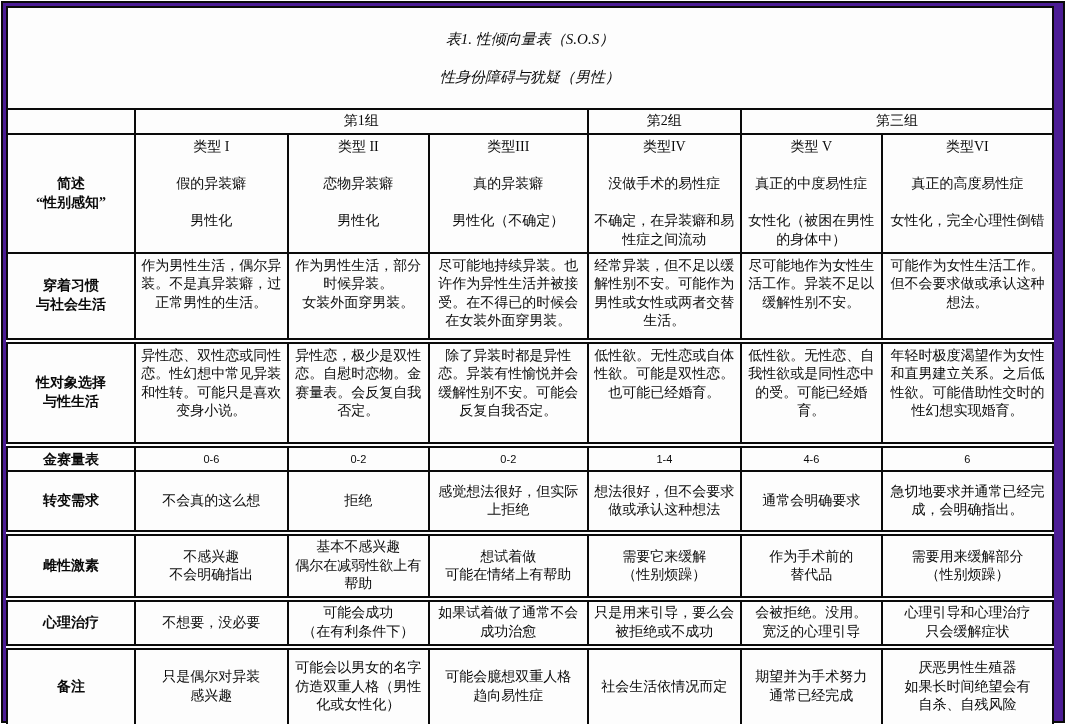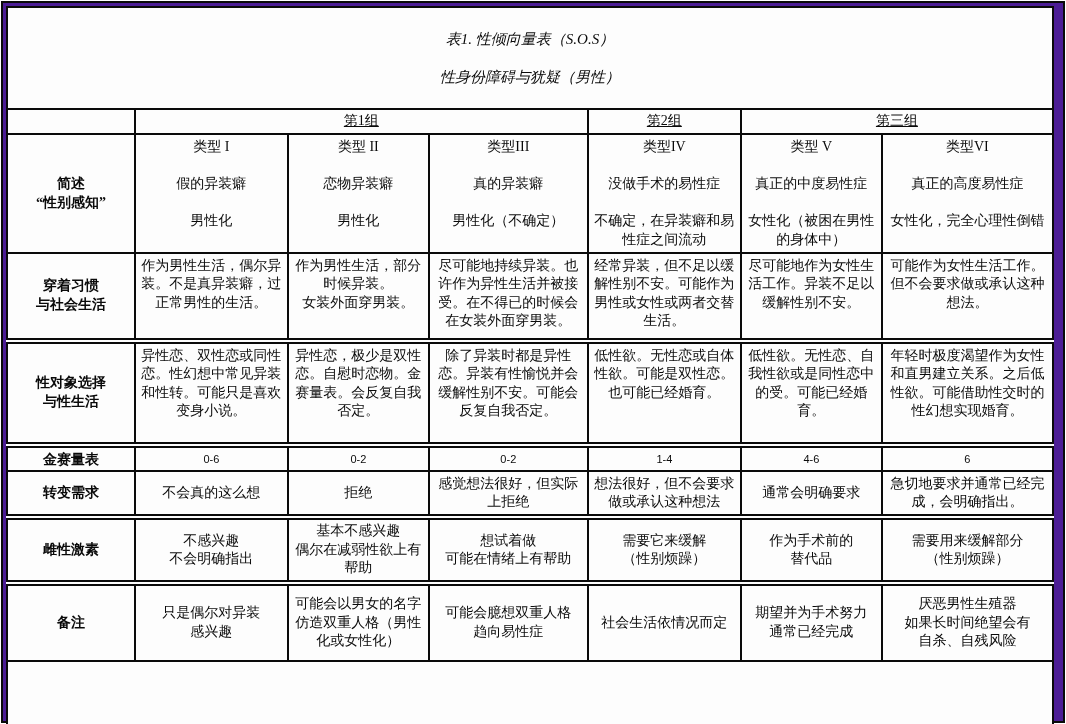--- a/index.html
+++ b/index.html
@@ -22,28 +22,28 @@
     padding:2px 4px;
     font-size:14px;line-height:1.33;
     text-align:center;vertical-align:middle;
     white-space:pre-line;
     overflow:hidden;
   }
   
   tr.title-row td{border-bottom:2px solid #0a0a0a;}
   .title-line{font-style:italic;font-size:15px;line-height:1.35;}
   
-  tr.group-row{height:23px;text-decoration:underline;}
+  tr.group-row{height:23px;}
   tr.title-row{height:38px;}
   
   tr.r-summary{height:112px;}
   tr.r-dress{height:88px;}
   tr.r-sex{height:104px;}
   tr.r-kinsey{height:24px;}
-  tr.r-change{height:46px;}
+  tr.r-change{height:62px;}
   tr.r-estrogen{height:48px;}
   tr.r-psych{height:48px;}
   tr.r-notes{height:78px;}
   tr.foot-row{height:40px;}
   tr.r-summary td,tr.r-dress td,tr.r-sex td{vertical-align:top;padding-top:3px;text-align:center;}
   td.row-label{
     font-weight:bold;vertical-align:middle !important;
     line-height:1.9;padding-top:2px;
   }
   tr.r-kinsey td{font-size:11px;font-family:"Liberation Sans","DejaVu Sans",sans-serif;}
@@ -174,20 +174,32 @@
       <td class="dbl-left">想试着做
 可能在情绪上有帮助</td>
       <td>需要它来缓解
 （性别烦躁）</td>
       <td>作为手术前的
 替代品</td>
       <td>需要用来缓解部分
 （性别烦躁）</td>
     </tr>
 
+    <tr class="r-psych dbl-top">
+      <td class="row-label">心理治疗</td>
+      <td>不想要，没必要</td>
+      <td>可能会成功
+（在有利条件下）</td>
+      <td class="dbl-left">如果试着做了通常不会成功治愈</td>
+      <td>只是用来引导，要么会被拒绝或不成功</td>
+      <td>会被拒绝。没用。
+宽泛的心理引导</td>
+      <td>心理引导和心理治疗
+只会缓解症状</td>
+    </tr>
 
     <tr class="r-notes dbl-top">
       <td class="row-label">备注</td>
       <td>只是偶尔对异装
 感兴趣</td>
       <td>可能会以男女的名字仿造双重人格（男性化或女性化）</td>
       <td class="dbl-left">可能会臆想双重人格
 趋向易性症</td>
       <td>社会生活依情况而定</td>
       <td>期望并为手术努力

